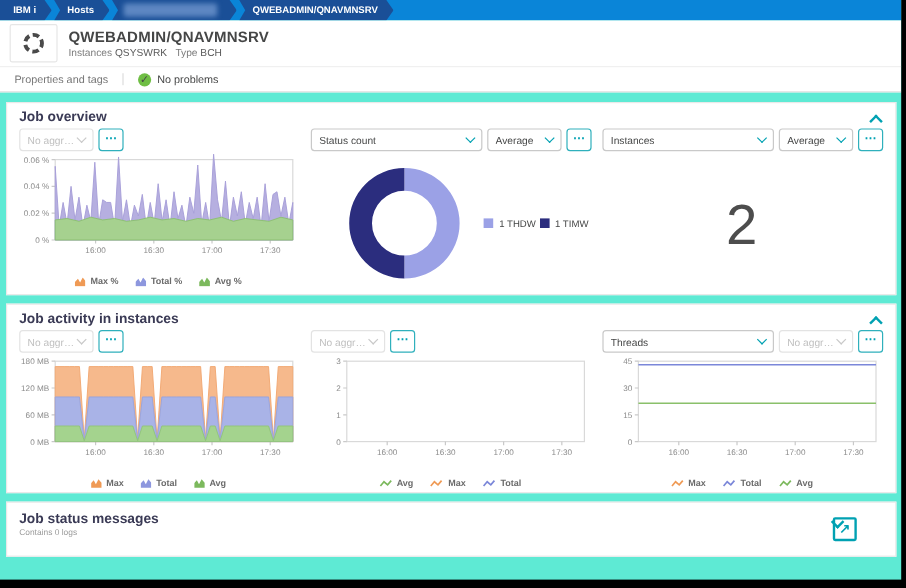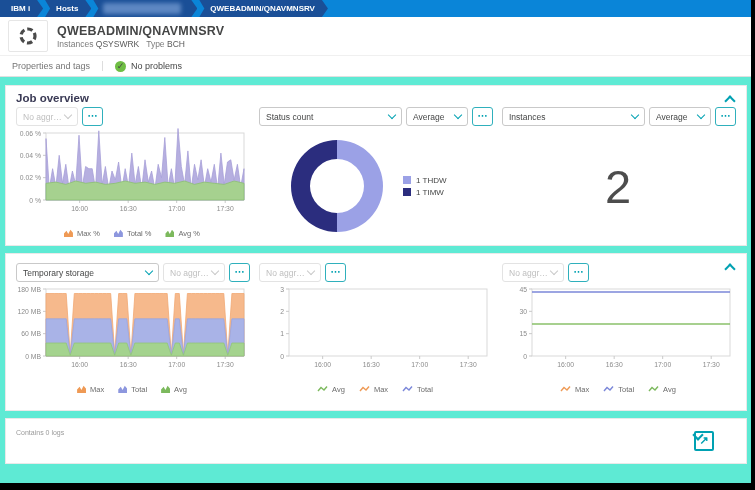--- a/index.html
+++ b/index.html
@@ -63,26 +63,26 @@
   .dd-chev { width:6px; height:6px; border-left:1.6px solid #00a1b2; border-bottom:1.6px solid #00a1b2;
              transform:rotate(-45deg); margin-top:-3px; }
   .dd.disabled { border-color:#e3e3e3; color:#bfbfbf; cursor:default; }
   .dd.disabled .dd-chev { border-color:#c9c9c9; }
   .more-btn { flex:0 0 21px; height:19px; border:1px solid #2fb0bc; border-radius:3px; color:#00a1b2;
               background:#fff; font-size:10px; line-height:15px; text-align:center; cursor:pointer; }
   .more-btn::before { content:"⋯"; font-weight:bold; }
 
   .plot-host { width:232px; }
   .legend-row { display:flex; justify-content:center; gap:14px; margin-top:1px; }
-  .lg-item { display:flex; gap:4px; font-size:7.5px; color:#6b6b6b; cursor:pointer; }
+  .lg-item { display:flex; align-items:center; gap:4px; font-size:7.5px; color:#6b6b6b; cursor:pointer;font-weight:bold; }
   .sw-area { width:9px; height:8px; clip-path:polygon(0 100%, 0 55%, 28% 22%, 48% 62%, 72% 10%, 100% 48%, 100% 100%); }
 
   
   .donut-wrap { display:flex; align-items:center; height:116px; padding-left:26px; }
-  .donut-legend { margin-left:14px; display:flex; flex-direction:column; gap:3px; }
+  .donut-legend { margin-left:14px; display:flex; flex-direction:row; gap:3px; }
   .dl-item { display:flex; align-items:center; gap:5px; font-size:8px; color:#454646; cursor:pointer; }
   .dl-sw { width:8px; height:8px; }
 
   
   .big-number { height:116px; display:flex; align-items:center; justify-content:center;
                 font-size:47px; color:#4d4d4d; }
 
   text { font-family:"Liberation Sans", sans-serif; }
 </style>
 </head>
@@ -218,29 +218,26 @@
           <div class="more-btn"></div>
         </div>
         <div class="plot-host">
             <div class="big-number">2</div>
           </div>
       </div>
     </div>
   </div>
 
   <div class="card sec2">
+    <div class="sec-title">Job activity in instances</div>
     <span class="collapse-chev"></span>
     <div class="tiles">
 
       <div class="tile">
         <div class="tile-head">
-          <div class="dd">
-            <span class="lbl">Temporary storage</span>
-            <span class="dd-chev"></span>
-          </div>
           <div class="dd agg disabled">
             <span class="lbl">No aggregation</span>
             <span class="dd-chev"></span>
           </div>
           <div class="more-btn"></div>
         </div>
         <div class="plot-host"><svg width="232" height="96" viewBox="0 0 232 96">
               <rect x="30" y="5" width="198" height="67" fill="#fff" stroke="#d9d9d9" stroke-width="1"></rect>
               <line x1="27" y1="5" x2="30" y2="5" stroke="#c9c9c9"></line>
               <text x="25" y="7.5" text-anchor="end" font-size="6.8" fill="#8b8b8b">180 MB</text>
@@ -320,20 +317,24 @@
                 <svg width="11" height="8">
                   <polyline points="1,6 4,2.5 7,5 10,1.5" fill="none" stroke="#7b87d9" stroke-width="1.4"></polyline>
                 </svg>
                 <span>Total</span>
               </span>
             </div></div>
       </div>
 
       <div class="tile">
         <div class="tile-head">
+          <div class="dd">
+            <span class="lbl">Threads</span>
+            <span class="dd-chev"></span>
+          </div>
           <div class="dd agg disabled">
             <span class="lbl">No aggregation</span>
             <span class="dd-chev"></span>
           </div>
           <div class="more-btn"></div>
         </div>
         <div class="plot-host"><svg width="232" height="96" viewBox="0 0 232 96">
               <rect x="30" y="5" width="198" height="67" fill="#fff" stroke="#d9d9d9" stroke-width="1"></rect>
               <line x1="27" y1="5" x2="30" y2="5" stroke="#c9c9c9"></line>
               <text x="25" y="7.5" text-anchor="end" font-size="6.8" fill="#8b8b8b">45</text>
@@ -371,20 +372,21 @@
                   <polyline points="1,6 4,2.5 7,5 10,1.5" fill="none" stroke="#7cb95d" stroke-width="1.4"></polyline>
                 </svg>
                 <span>Avg</span>
               </span>
             </div></div>
       </div>
     </div>
   </div>
 
   <div class="card sec3">
+    <div class="sec-title">Job status messages</div>
     <div class="sec-sub">Contains 0 logs</div>
     <div class="sec3-actions">
       <div class="openlog-btn"></div>
       <span class="collapse-chev down" style="position:static"></span>
     </div>
   </div>
 
 </div>
 
 </body></html>

